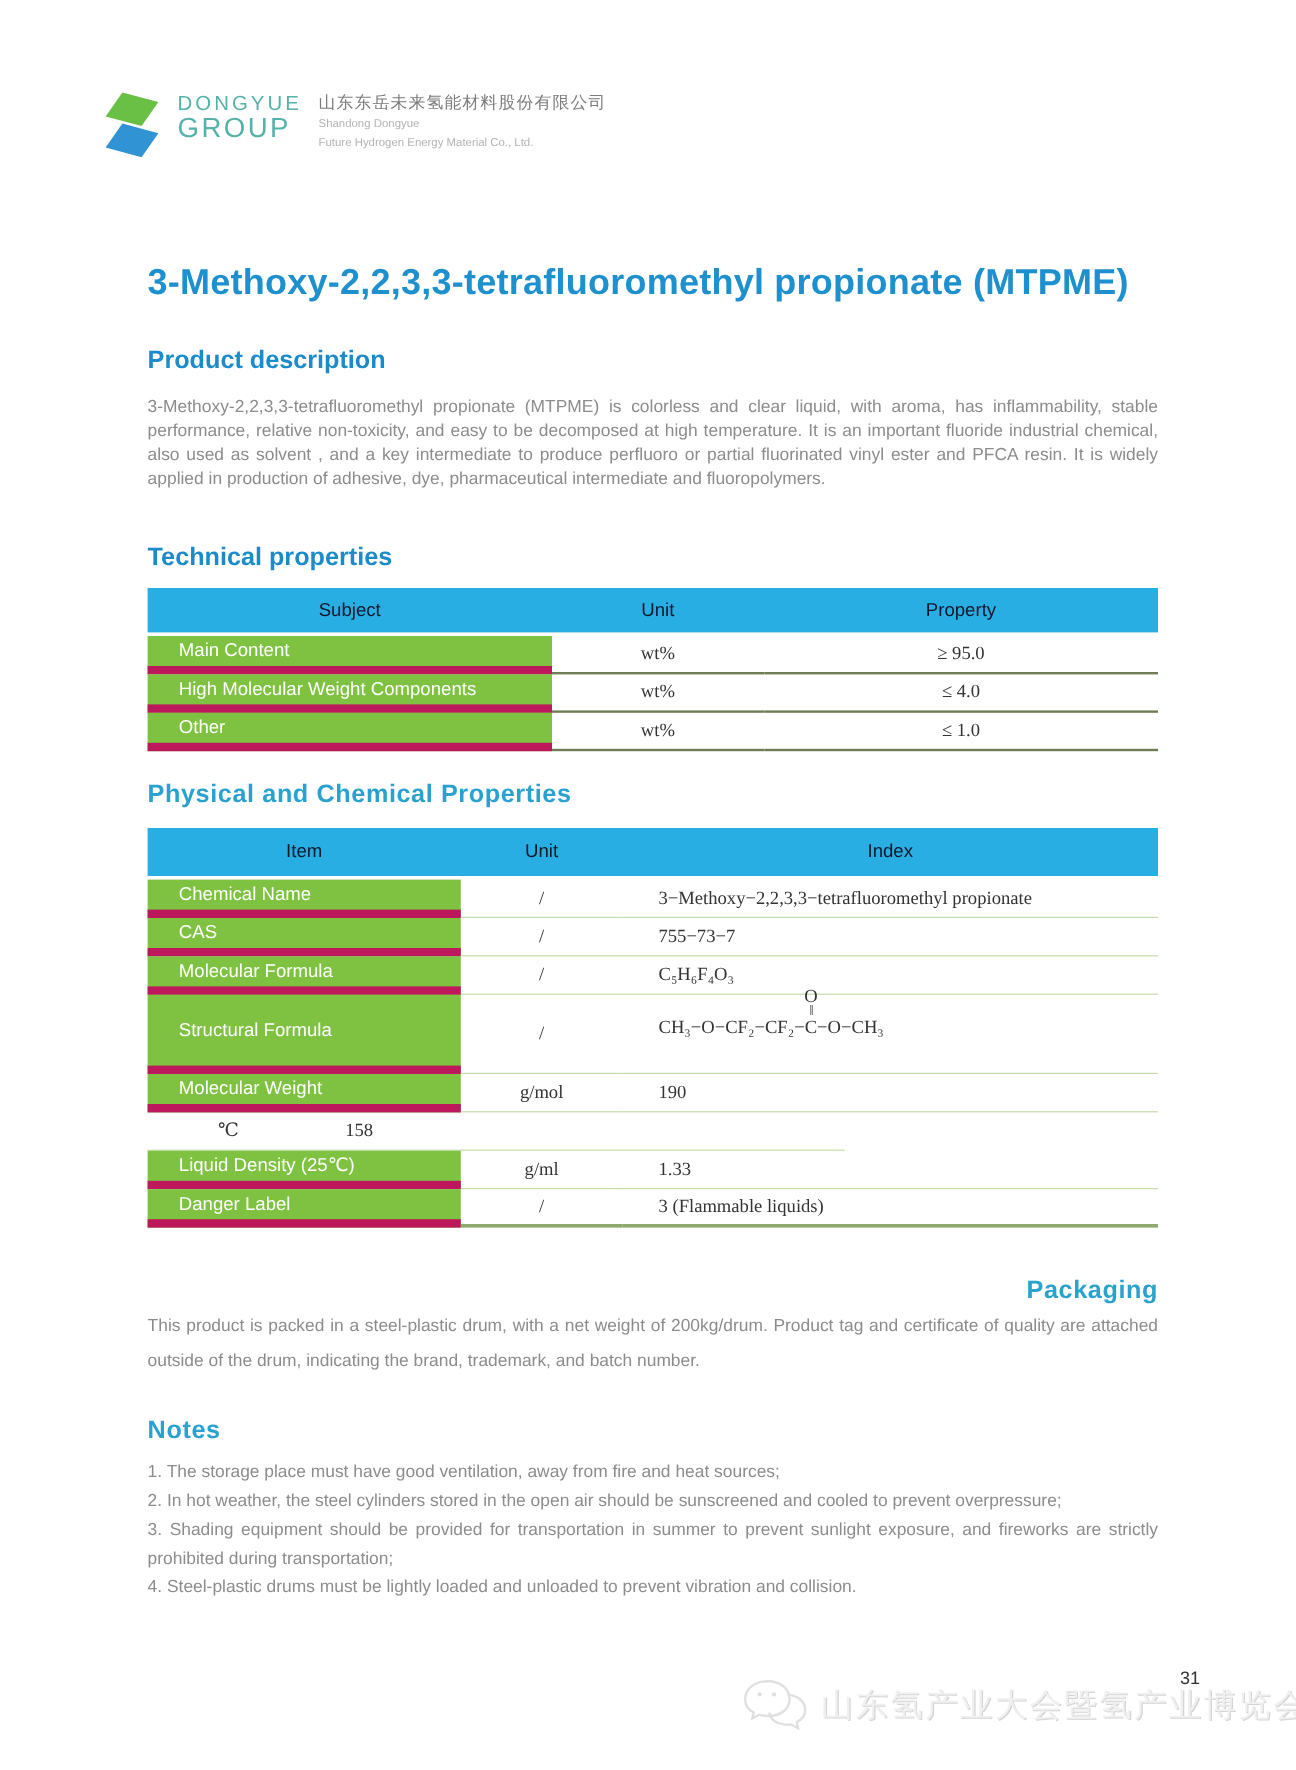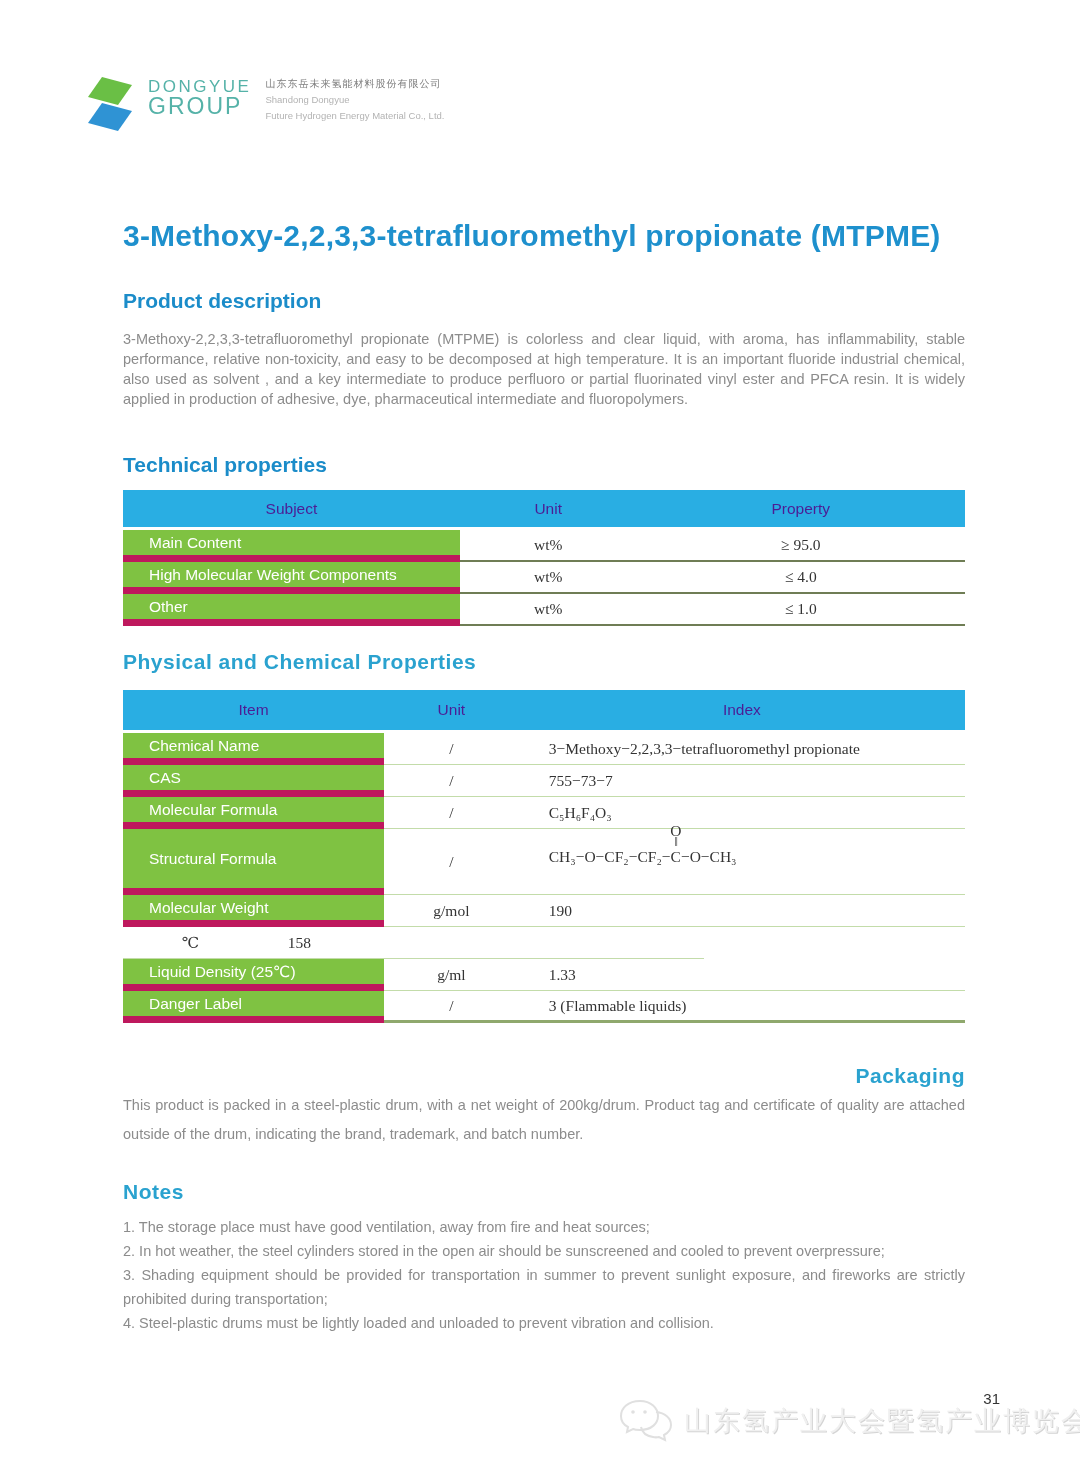--- a/index.html
+++ b/index.html
@@ -11,21 +11,21 @@
     border-radius:27px;
   }
 
   
   .header { display:flex; align-items:flex-start; gap:14px; padding:76px 0 0 88px; height:140px; }
   .logo-mark { width:46px; height:58px; flex:0 0 auto; }
   .logo-text { line-height:1.02; color:#55b2a8; font-weight:400; padding-top:2px; }
   .logo-text .l1 { font-size:17px; letter-spacing:2.5px; }
   .logo-text .l2 { font-size:23px; letter-spacing:2px; }
   .company { padding-top:1px; }
-  .company .cn { font-size:10px; color:#7c7c7c; letter-spacing:1px; }
+  .company .cn { font-size:14px; color:#7c7c7c; letter-spacing:1px; }
   .company .en { font-size:9.5px; color:#b3b3b3; line-height:1.35; margin-top:3px; }
 
   
   .content { margin:0 115px 0 123px; }
   .doc-title { margin-top:78px; font-size:30px; font-weight:bold; color:#1e90cd; letter-spacing:0.2px; line-height:36px; }
   .h-bold { font-size:21px; font-weight:bold; color:#1b8cc9; line-height:26px; }
   .h-round { font-size:21px; font-weight:bold; color:#2aa2cf; line-height:26px; letter-spacing:0.5px; }
   .mt-pd { margin-top:34px; }
   .para { margin-top:15px; font-size:14.5px; color:#8c8c8c; line-height:20px; text-align:justify; }
   .mt-tp { margin-top:43px; }
@@ -33,21 +33,21 @@
   .mt-pkg { margin-top:40px;text-align:right; }
   .pkg-para { margin-top:2px; font-size:14.5px; color:#8c8c8c; line-height:29px; text-align:justify; }
   .mt-notes { margin-top:30px; }
   .notes-list { margin-top:10px; }
   .note-line { font-size:14.5px; color:#8c8c8c; line-height:24px; text-align:justify; }
 
   
   .dtable { margin-top:12px; width:842px; }
   .dtable.phys { margin-top:15px; }
   .thead { display:flex; background:#29aee3; height:37px; margin-bottom:3px; }
-  .th { color:#4c1d95; font-size:15.5px; display:flex; align-items:center; justify-content:center; }
+  .th { color:#0f172a; font-size:15.5px; display:flex; align-items:center; justify-content:center; }
   .trow { display:flex; }
   .cell-label {
     background:#7fc242; color:#ffffff; font-size:15.5px;
     display:flex; align-items:center; padding-left:26px;
     border-bottom:7px solid #be185d;
   }
   .cell-val {
     font-family:"Liberation Serif","DejaVu Serif",serif;
     font-size:15.5px; color:#333333;
     display:flex; align-items:center; justify-content:center;

